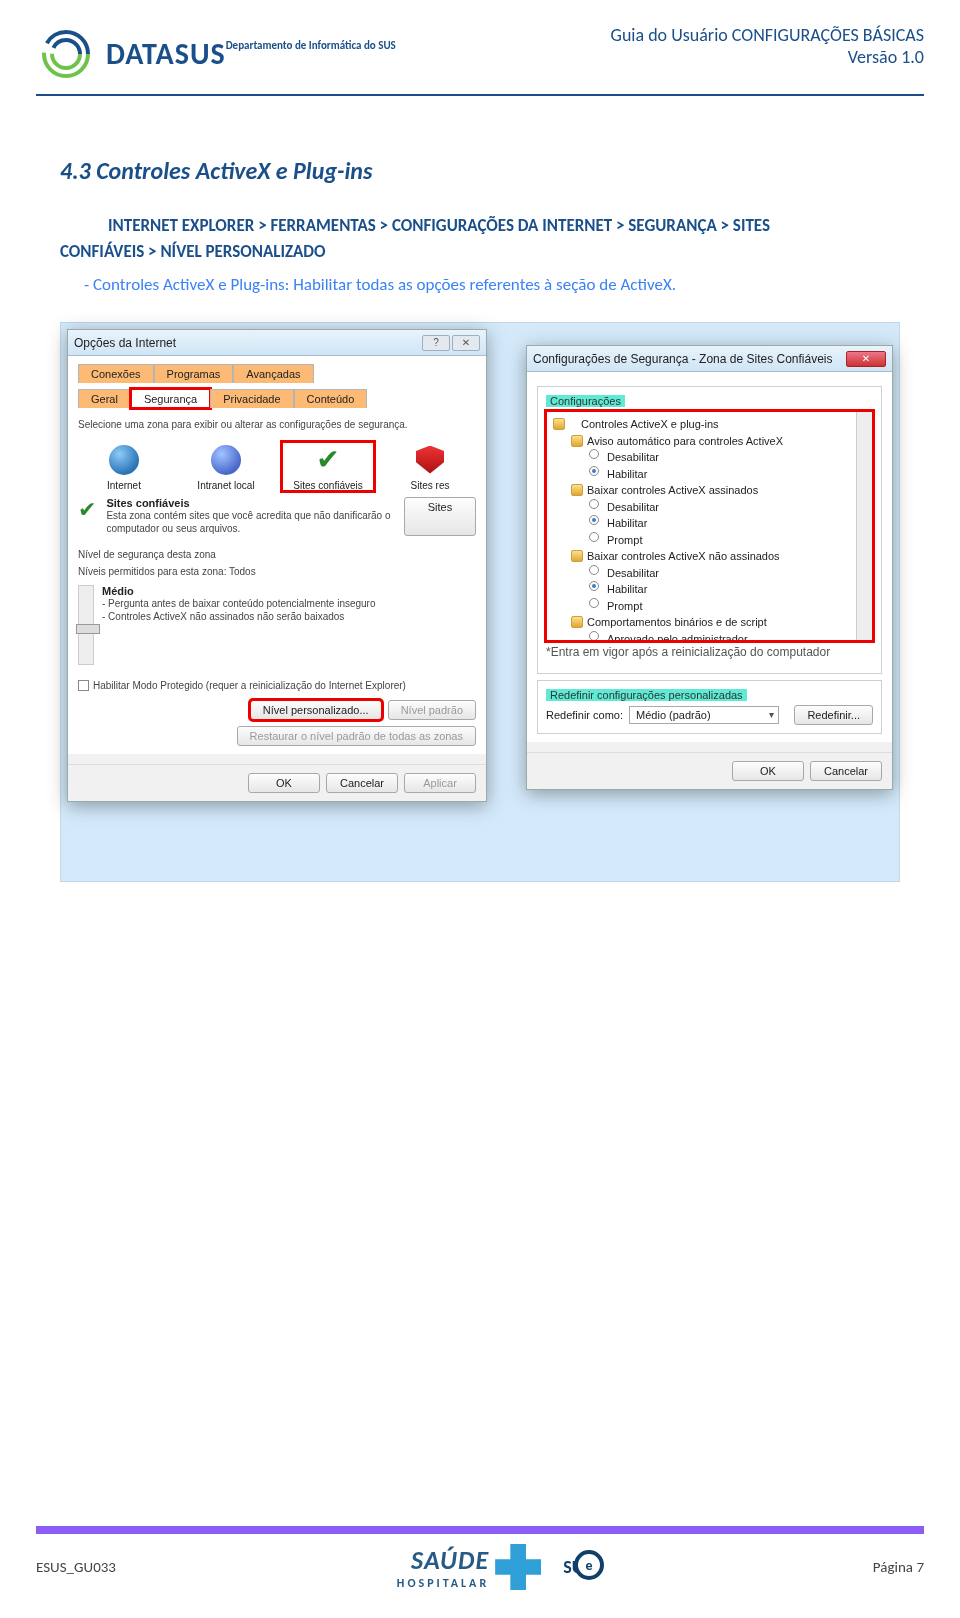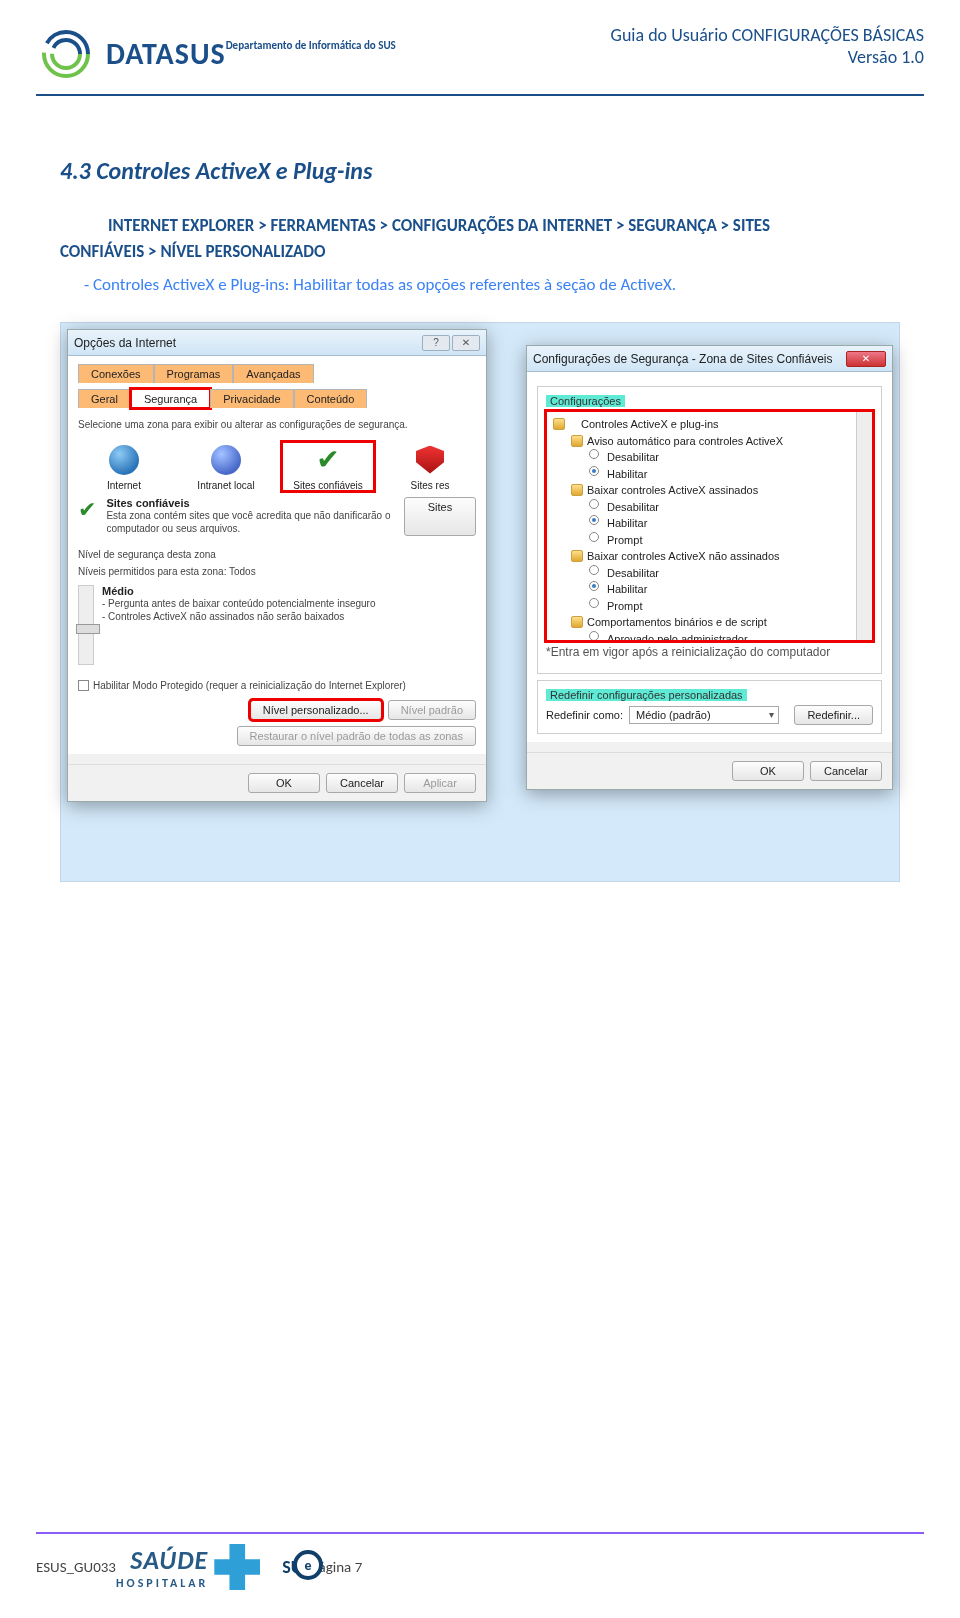--- a/index.html
+++ b/index.html
@@ -61,21 +61,21 @@
   .ti2 { margin-left:36px; display:flex; gap:8px; }
   .cat-icon { width:12px; height:12px; background:linear-gradient(#ffe08a,#e0a830); border:1px solid #caa040; border-radius:2px; flex:none; }
   .radio { width:10px; height:10px; border:1px solid #888; border-radius:50%; display:inline-block; position:relative; flex:none; }
   .radio.sel::after{ content:""; position:absolute; inset:2px; background:#3b7dc0; border-radius:50%; }
   .note { font-size:12px; color:#555; margin:4px 0 6px; }
   .redef { display:flex; align-items:center; gap:6px; }
   .sel7 { border:1px solid #aaa; background:#fff; padding:2px 25px 2px 6px; font-size:11px; position:relative; min-width:150px; }
   .sel7::after{ content:"▾"; position:absolute; right:4px; top:2px; color:#555; font-size:10px; }
   .chk { width:11px; height:11px; border:1px solid #888; display:inline-block; vertical-align:middle; margin-right:4px; }
   
-  .page-footer { position:absolute; bottom:28px; left:36px; right:36px; border-top:2px solid #8b5cf6; padding-top:10px; display:flex; align-items:center; justify-content:flex-start; color:#444; font-size:15px; }
+  .page-footer { position:absolute; bottom:28px; left:36px; right:36px; border-top:8px solid #8b5cf6; padding-top:10px; display:flex; align-items:center; justify-content:space-between; color:#444; font-size:15px; }
   .flogo { display:flex; align-items:center; gap:6px; }
   .saude { font-size:26px; font-weight:900; color:#285a86; font-style:italic; letter-spacing:1px; }
   .hosp { font-size:12px; font-weight:900; color:#285a86; letter-spacing:3px; }
   .esus-badge { display:flex; align-items:center; gap:4px; }
   .cross { width:46px; height:46px; background:#2f9fd8; position:relative; clip-path:polygon(33% 0,67% 0,67% 33%,100% 33%,100% 67%,67% 67%,67% 100%,33% 100%,33% 67%,0 67%,0 33%,33% 33%); border-radius:6px; }
   .esus-c { width:30px; height:30px; border-radius:50%; background:#fff; border:4px solid #10406a; position:absolute; right:-12px; top:6px; display:flex; align-items:center; justify-content:center; font-weight:900; color:#10406a; font-size:14px; }
   .sus-t { font-weight:900; color:#10406a; font-size:18px; margin-left:18px; }
 </style>
 </head>
 <body>

